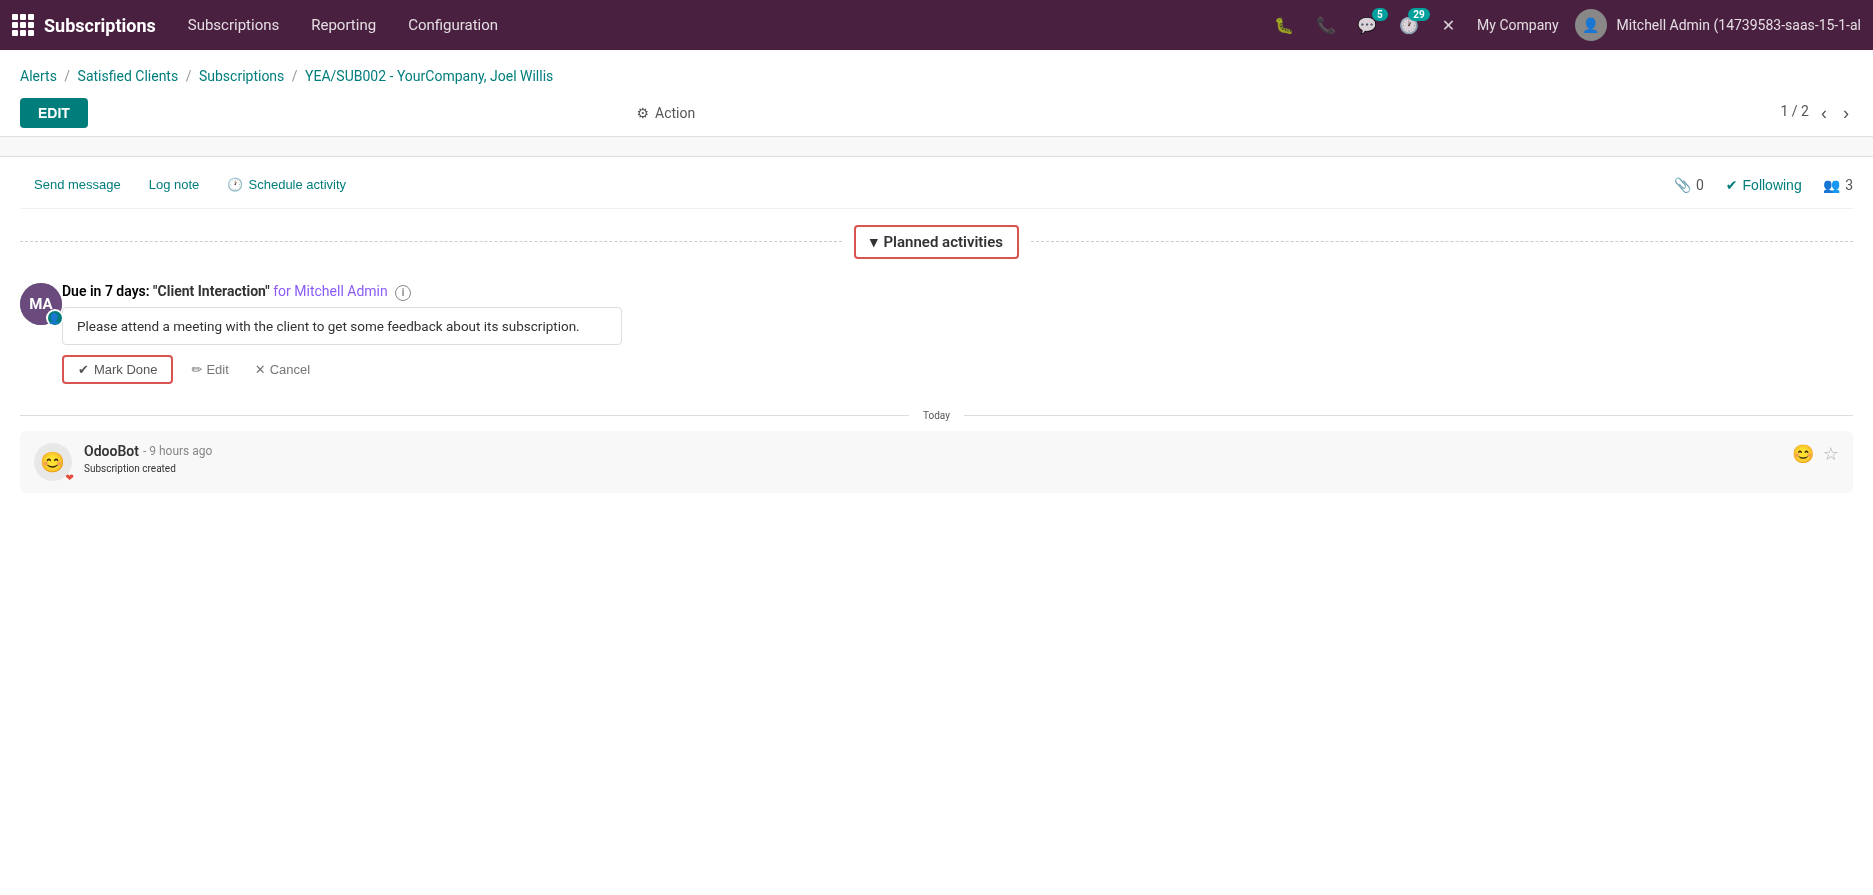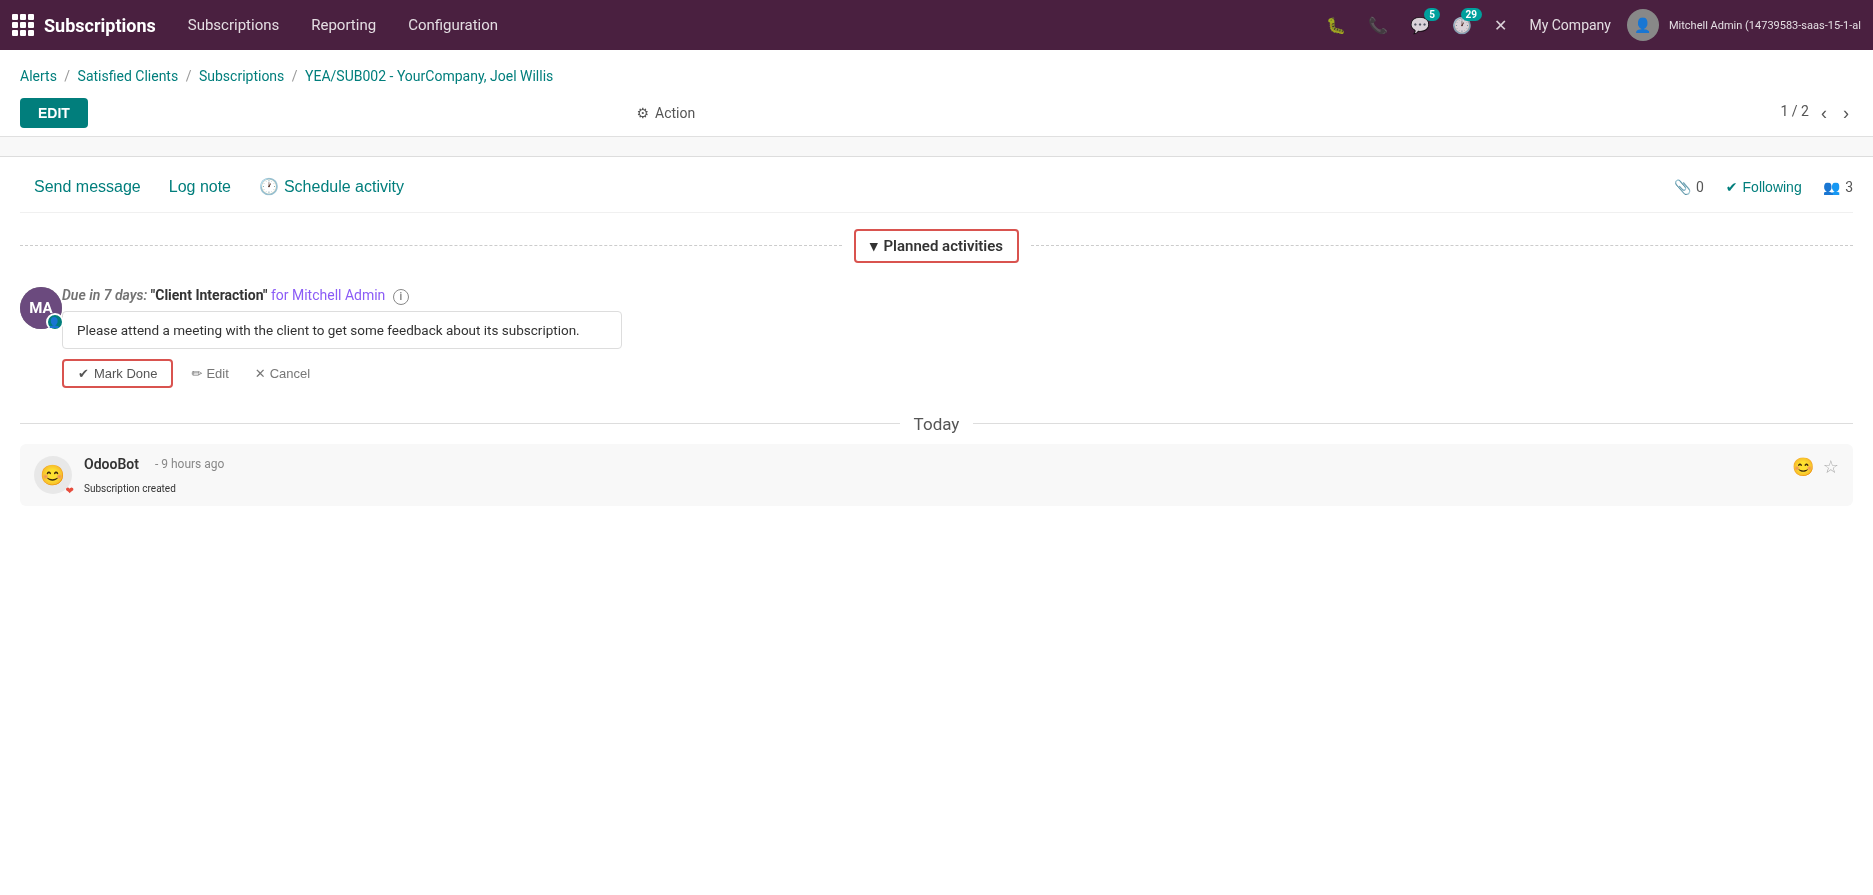--- a/index.html
+++ b/index.html
@@ -82,21 +82,21 @@
       background: #888;
       overflow: hidden;
       display: flex;
       align-items: center;
       justify-content: center;
       font-size: 14px;
       color: #fff;
     }
     .user-name {
       color: rgba(255,255,255,0.85);
-      font-size: 11px;
+      font-size: 14px;
     }
 
     
     .breadcrumb {
       padding: 18px 20px 6px;
       font-size: 14px;
       color: #017e7c;
     }
     .breadcrumb a { color: #017e7c; text-decoration: none; cursor: pointer; }
     .breadcrumb .separator { color: #999; margin: 0 4px; }
@@ -163,21 +163,21 @@
       display: flex;
       align-items: center;
       padding: 14px 0 10px;
       border-bottom: 1px solid #f0f0f0;
       gap: 0;
     }
     .chatter-btn {
       background: none;
       border: none;
       color: #017e7c;
-      font-size: 16px;
+      font-size: 13px;
       cursor: pointer;
       padding: 6px 14px;
       border-radius: 4px;
       display: flex;
       align-items: center;
       gap: 5px;
     }
     .chatter-right {
       margin-left: auto;
       display: flex;
@@ -274,23 +274,22 @@
     }
     .activity-content {
       flex: 1;
     }
     .activity-title {
       font-size: 14px;
       color: #333;
       margin-bottom: 6px;
     }
     .activity-title .due {
-      color: #737373;
+      color: #000000;
       font-weight: 600;
-      font-style: italic;
     }
     .activity-title .name {
       font-weight: 700;
     }
     .activity-title .for-user {
       color: #8b5cf6;
     }
     .activity-note {
       background: #fff;
       border: 1px solid #ddd;
@@ -337,21 +336,21 @@
       padding: 16px 0 10px;
     }
     .timeline-divider::before,
     .timeline-divider::after {
       content: '';
       flex: 1;
       height: 1px;
       background: #ddd;
     }
     .timeline-label {
-      font-size: 17px;
+      font-size: 10px;
       color: #555;
       margin: 0 14px;
     }
 
     
     .message-item {
       display: flex;
       align-items: flex-start;
       gap: 12px;
       padding: 10px 0;
@@ -377,22 +376,22 @@
       right: -2px;
       font-size: 10px;
       color: #e74c3c;
     }
     .message-content {
       flex: 1;
     }
     .message-header {
       display: flex;
       align-items: center;
-      gap: 16px;
-      margin-bottom: 11px;
+      gap: 4px;
+      margin-bottom: 4px;
       text-align: center;
     }
     .message-author {
       font-weight: 600;
       color: #333;
       font-size: 14px;
     }
     .message-time {
       color: #888;
       font-size: 12px;

